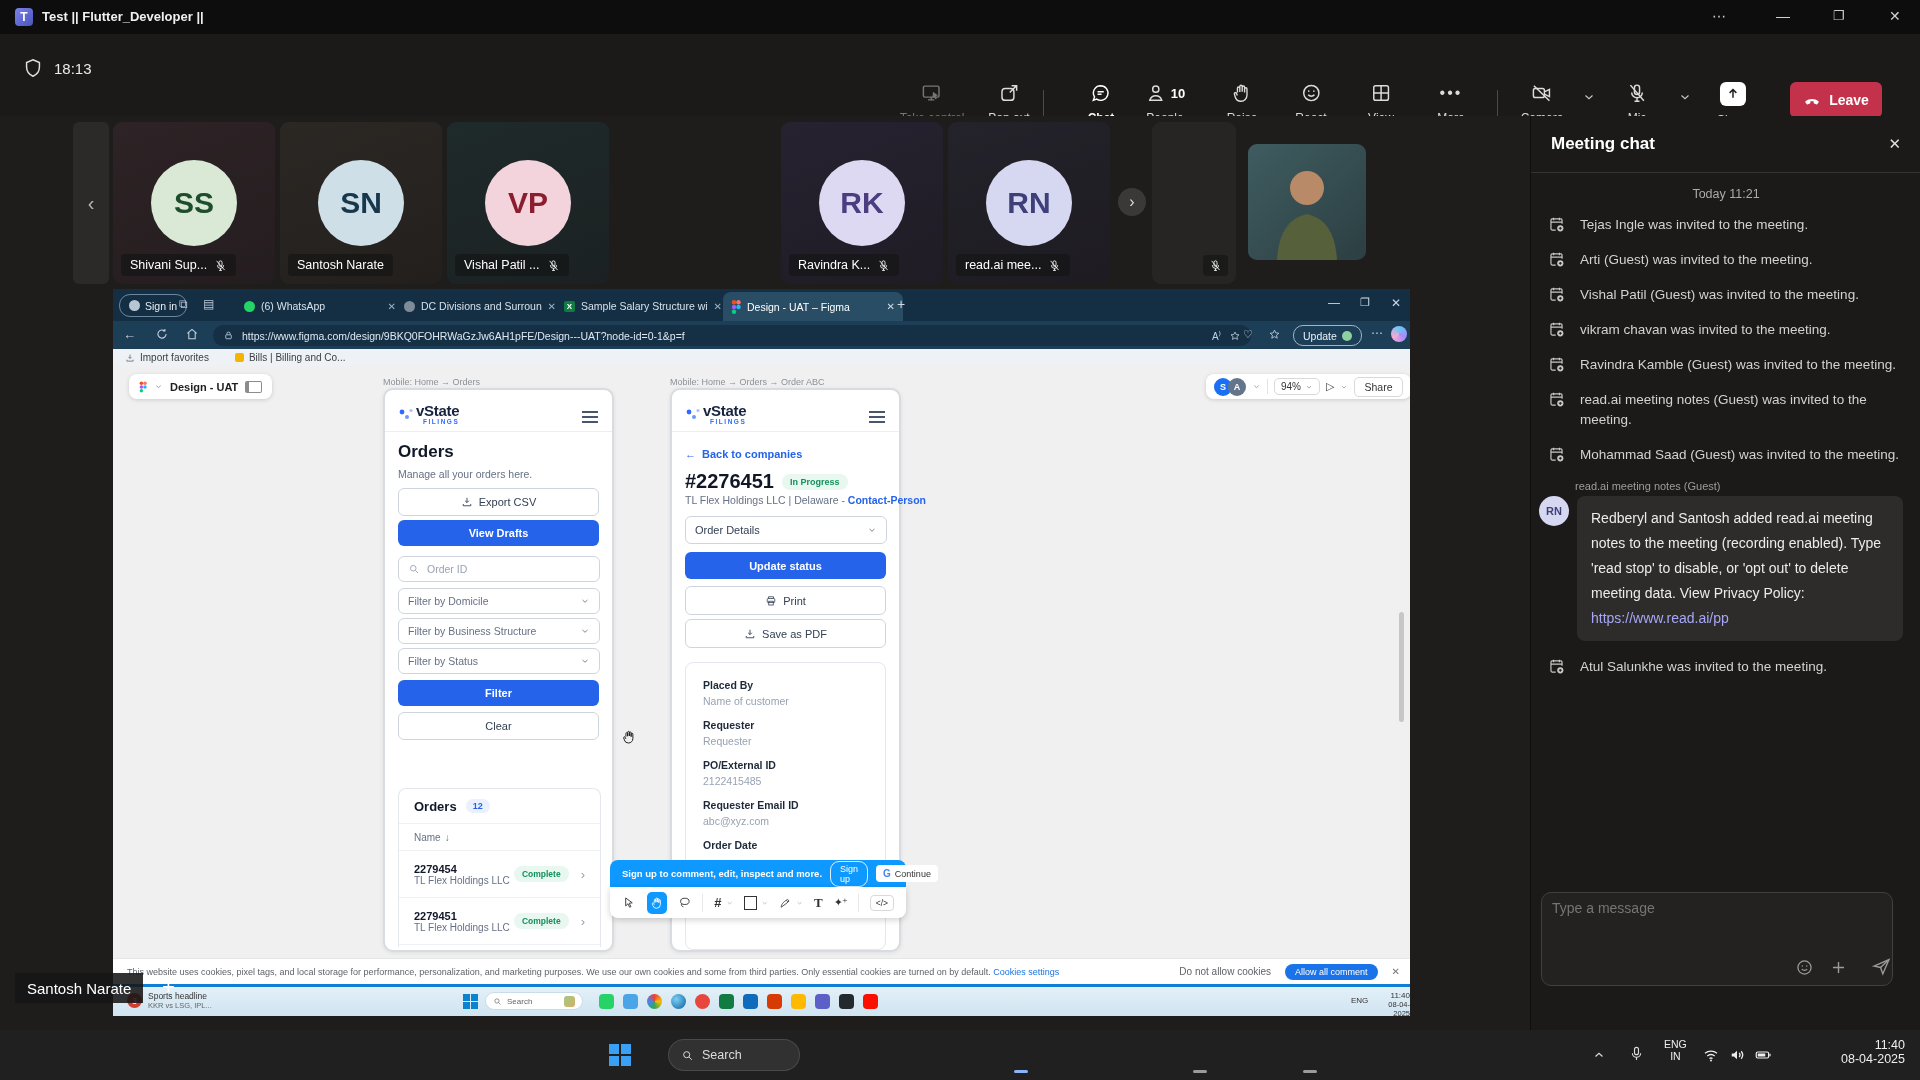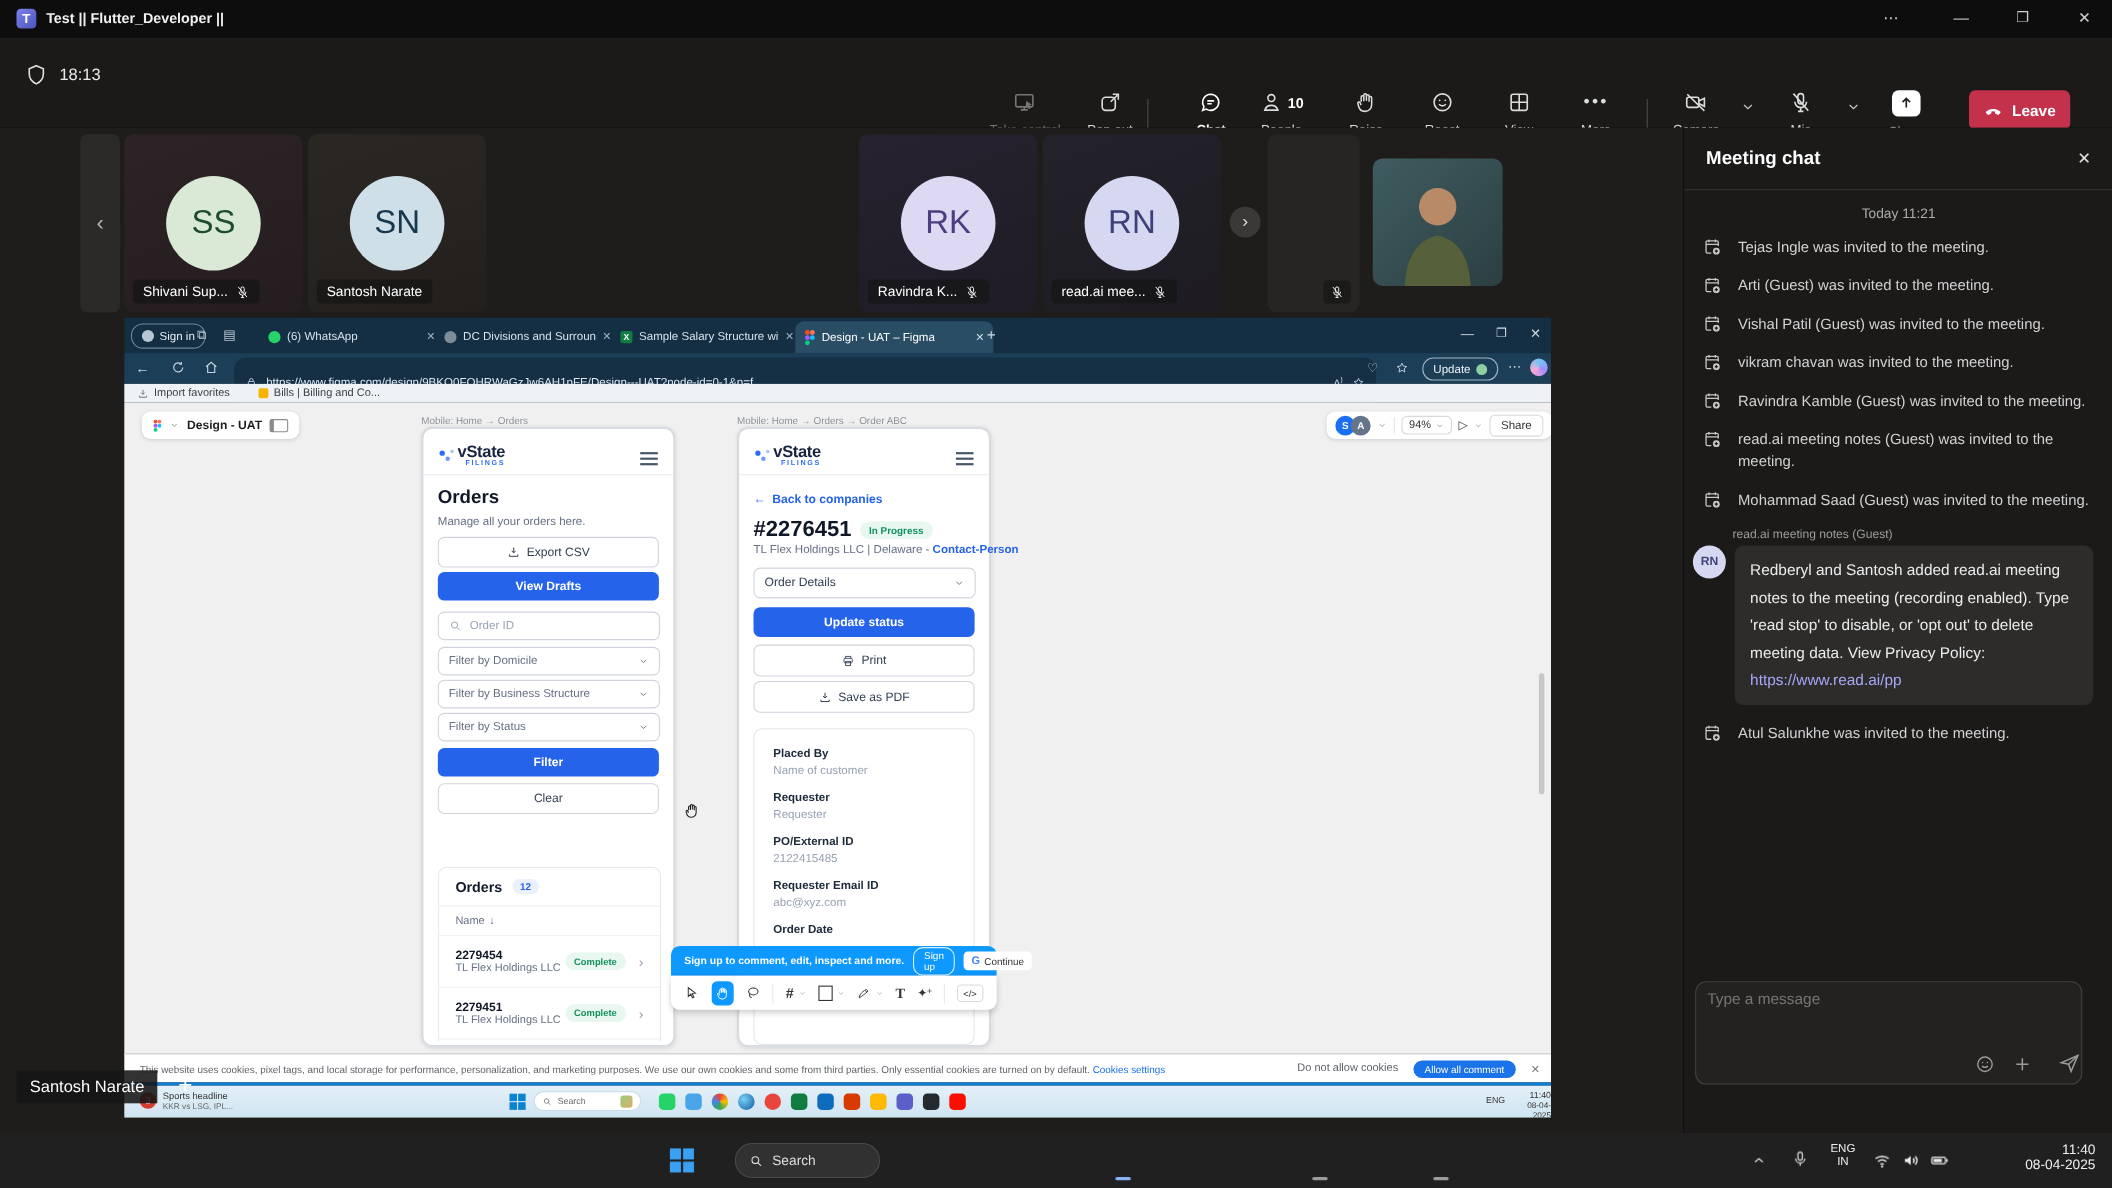--- a/index.html
+++ b/index.html
@@ -12,21 +12,21 @@
   .titlebar{left:0;top:0;width:1920px;height:34px;background:#0d0d0d;color:#eee;}
   .controlbar{left:0;top:34px;width:1920px;height:82px;background:#1b1a19;}
   .ctl{position:absolute;top:48px;transform:translateX(-50%);display:flex;flex-direction:column;align-items:center;gap:7px;color:#dcdcdc;cursor:pointer;}
   .ctl .lbl{font-size:12px;white-space:nowrap;}
   .ctl.dim{color:#767676;}
   .vdiv{position:absolute;top:56px;width:1px;height:34px;background:#4a4a48;}
   .chev{color:#c7c7c7;font-size:13px;}
   
   .stage{left:0;top:116px;width:1530px;height:914px;background:#1e1d1c;}
   .tile{position:absolute;top:6px;height:162px;border-radius:9px;overflow:hidden;}
-  .avatar{position:absolute;left:50%;top:50%;transform:translate(-50%,-50%);width:86px;height:86px;border-radius:50%;display:flex;align-items:center;justify-content:center;font-size:30px;font-weight:normal;}
+  .avatar{position:absolute;left:50%;top:50%;transform:translate(-50%,-50%);width:86px;height:86px;border-radius:50%;display:flex;align-items:center;justify-content:center;font-size:30px;font-weight:bold;}
   .namepill{position:absolute;left:8px;bottom:8px;background:rgba(20,20,20,.62);border-radius:4px;color:#fff;font-size:12.5px;padding:4px 9px;display:flex;gap:7px;align-items:center;white-space:nowrap;}
   
   .tabtext{font-size:10.5px;color:#d5e1ea;white-space:nowrap;overflow:hidden;}
   .btn-blue{background:#2563eb;color:#fff;border-radius:6px;display:flex;align-items:center;justify-content:center;font-size:11px;font-weight:bold;}
   .btn-outline{background:#fff;border:1px solid #d0d5dd;border-radius:6px;display:flex;align-items:center;justify-content:center;color:#344054;font-size:11px;gap:6px;}
   .inputbox{background:#fff;border:1px solid #d0d5dd;border-radius:6px;display:flex;align-items:center;color:#98a2b3;font-size:10.5px;padding:0 9px;justify-content:space-between;}
   .pill-green{background:#e8f7ef;color:#12915c;border-radius:9px;font-size:8.5px;font-weight:bold;display:inline-flex;align-items:center;padding:3px 8px;white-space:nowrap;}
   .fl{font-size:10.5px;font-weight:bold;color:#1d2939;}
   .fv{font-size:10.5px;color:#98a2b3;}
   .phone{position:absolute;background:#fff;border:2px solid #d8dbe0;border-radius:10px;box-shadow:0 1px 4px rgba(0,0,0,.08);}
@@ -304,20 +304,31 @@
           </svg>
         </span>
       </div>
   </div>
   <div class="tile" style="left:280px;width:162px;background:linear-gradient(160deg,#2b2824,#221f1d);">
     <div class="avatar" style="background:#cfdfe8;color:#17374d;">SN</div>
     <div class="namepill">
         <span>Santosh Narate</span>
       </div>
   </div>
+  <div class="tile" style="left:447px;width:162px;background:linear-gradient(160deg,#1f2a2a,#1b2122);">
+    <div class="avatar" style="background:#f4d4dc;color:#8c1d2f;">VP</div>
+    <div class="namepill">
+        <span>Vishal Patil ...</span>
+        <span>
+          <svg width="13" height="13">
+            <use href="#i-micoff"></use>
+          </svg>
+        </span>
+      </div>
+  </div>
   <div class="tile" style="left:781px;width:162px;background:linear-gradient(160deg,#262230,#1f1c25);">
     <div class="avatar" style="background:#ded9f2;color:#4b3d80;">RK</div>
     <div class="namepill">
         <span>Ravindra K...</span>
         <span>
           <svg width="13" height="13">
             <use href="#i-micoff"></use>
           </svg>
         </span>
       </div>
@@ -400,21 +411,21 @@
       <span class="abs" style="left:42px;top:6px;color:#c3d2de;">
           <svg width="14" height="14">
             <use href="#i-refresh"></use>
           </svg>
         </span>
       <span class="abs" style="left:72px;top:6px;color:#c3d2de;">
           <svg width="14" height="14">
             <use href="#i-home"></use>
           </svg>
         </span>
-      <div class="abs flex" style="left:100px;top:4px;width:1018px;height:21px;background:#152f45;border-radius:11px;padding:12px 10px;gap:8px;">
+      <div class="abs flex" style="left:100px;top:4px;width:1018px;height:21px;background:#152f45;border-radius:11px;padding:0 10px;gap:8px;">
         <span style="color:#c3d2de;">
             <svg width="11" height="11">
               <use href="#i-lock"></use>
             </svg>
           </span>
         <span style="font-size:10.5px;color:#dce8f2;white-space:nowrap;overflow:hidden;flex:1;">https://www.figma.com/design/9BKQ0FOHRWaGzJw6AH1pFE/Design---UAT?node-id=0-1&amp;p=f</span>
         <span style="color:#c3d2de;font-size:10px;">A⁾</span>
         <span style="color:#c3d2de;">
             <svg width="12" height="12">
               <use href="#i-star"></use>

